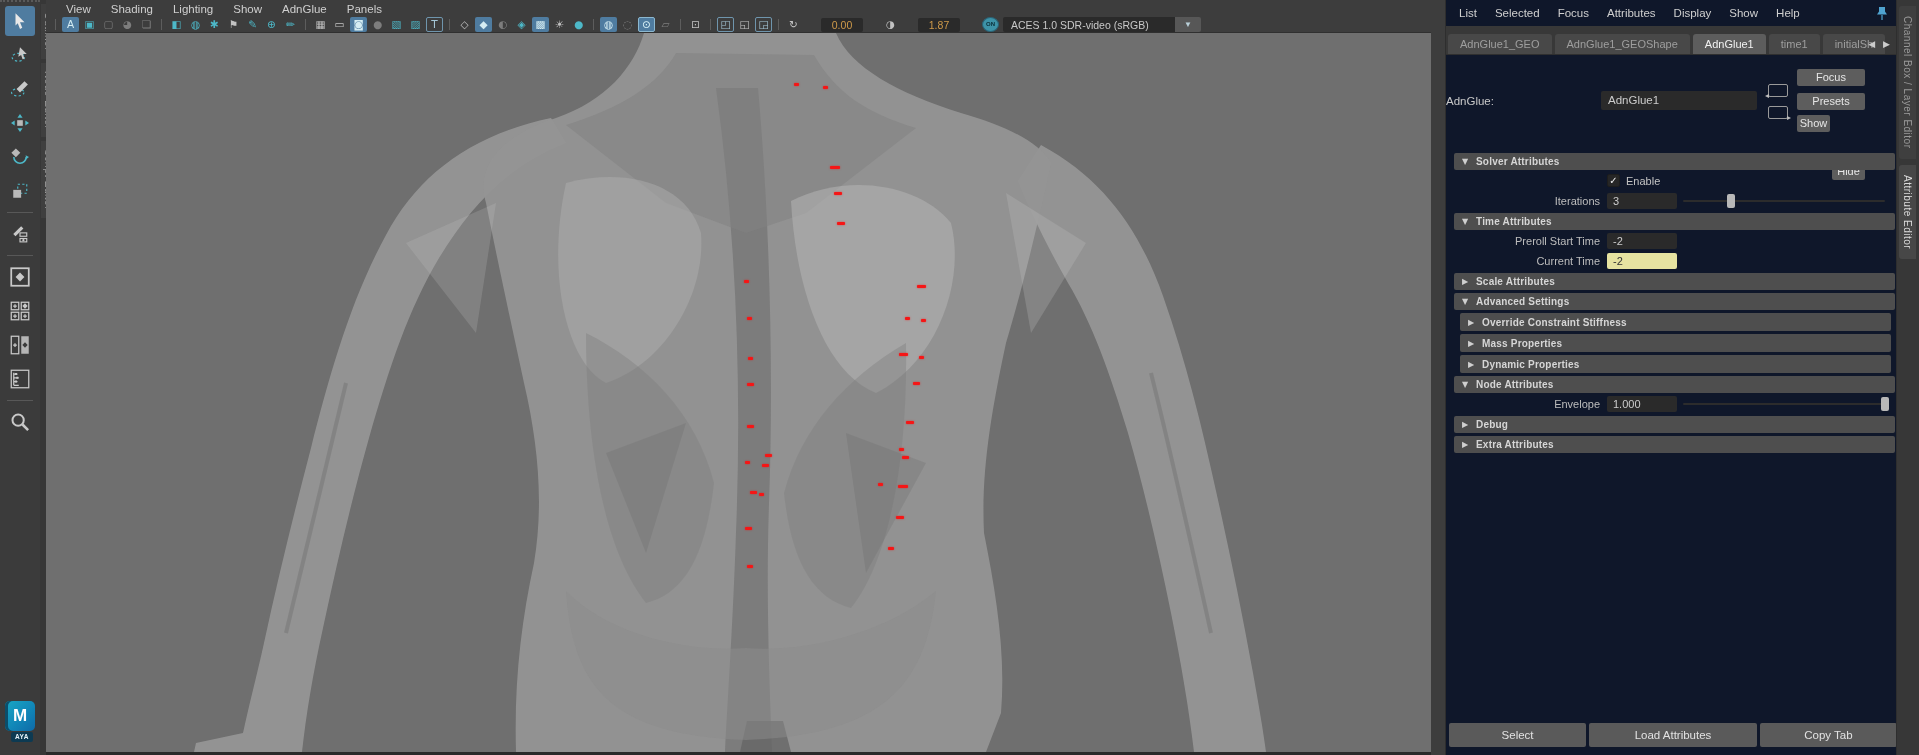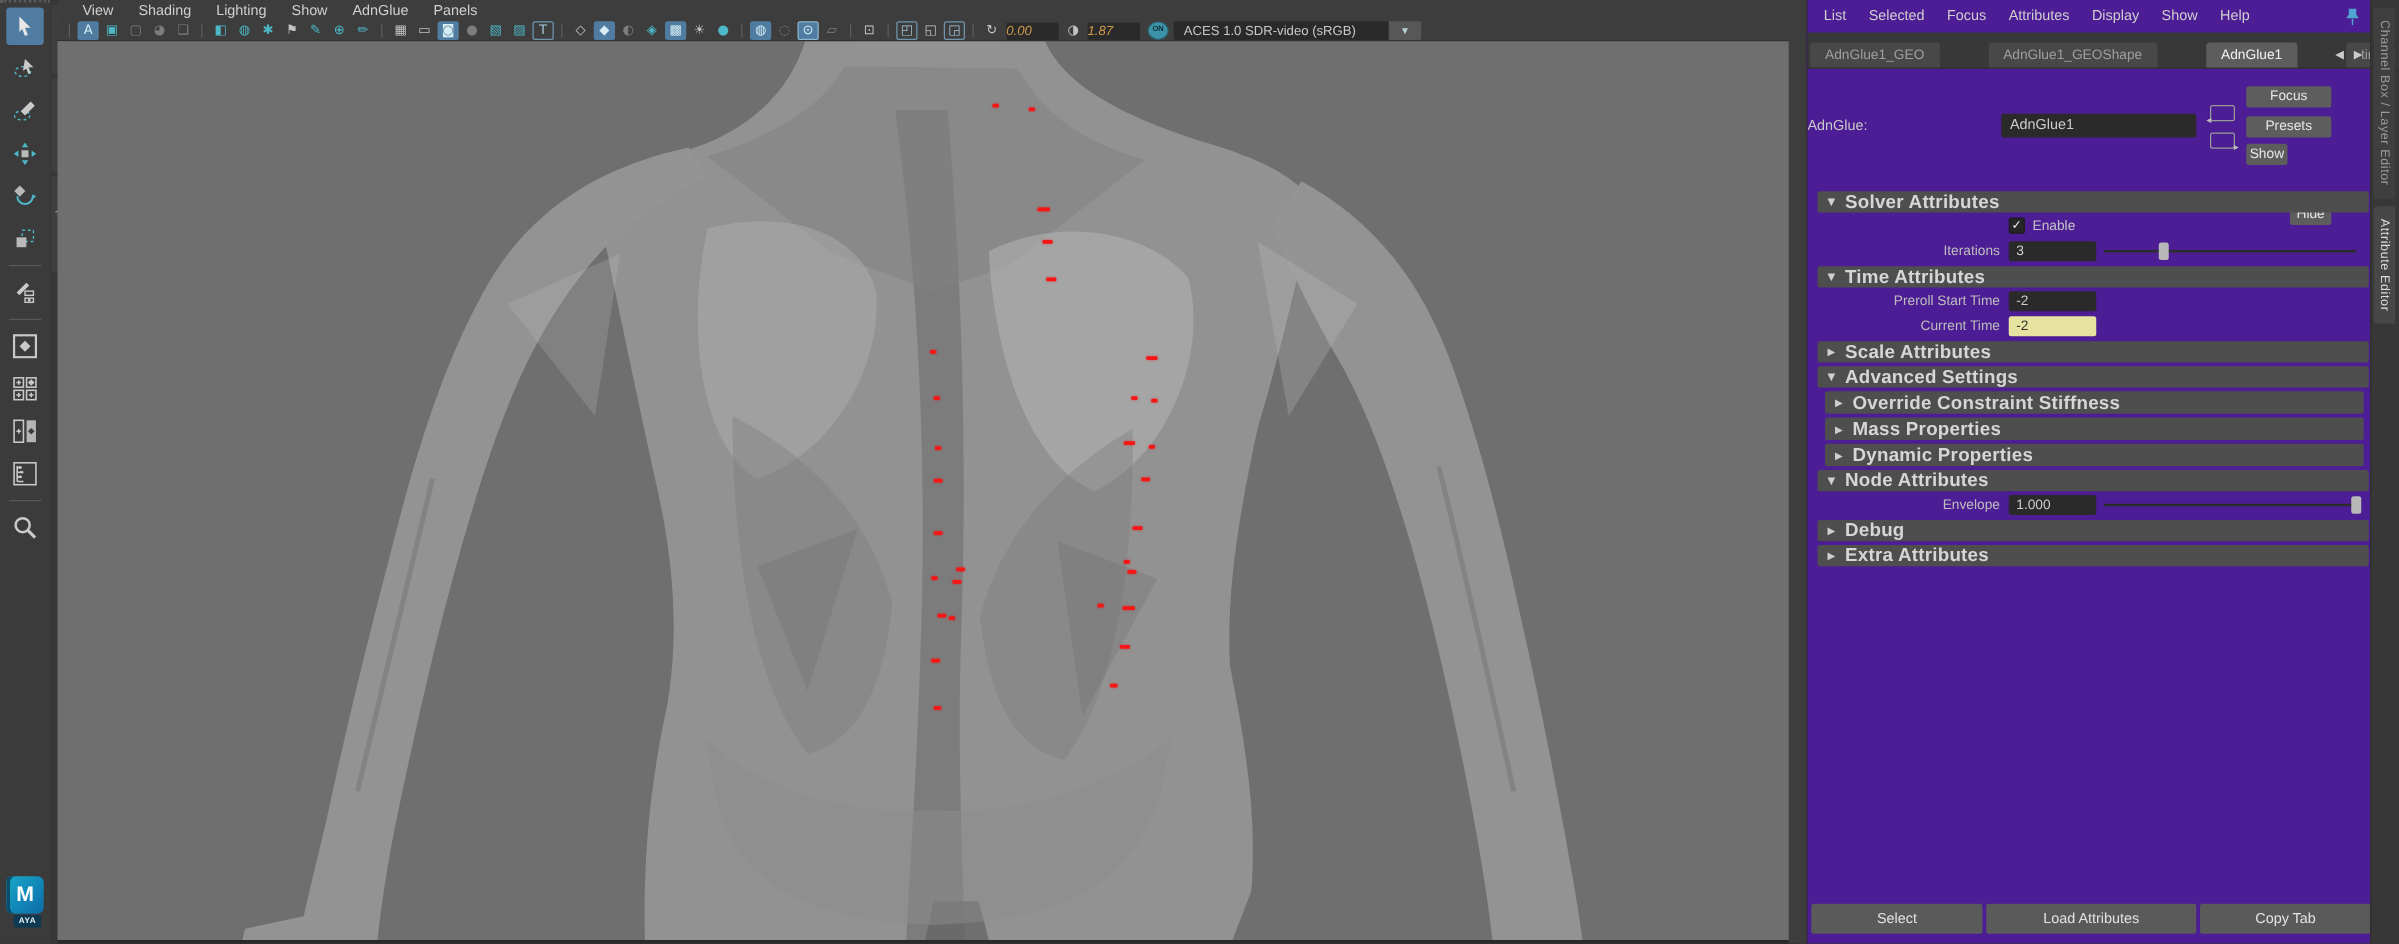--- a/index.html
+++ b/index.html
@@ -28,52 +28,52 @@
   .viewport{position:absolute;left:46px;top:0;width:1385px;height:755px;}
   .vp-menubar{height:17px;background:#3d3d3d;display:flex;align-items:center;padding-left:10px;}
   .menu-item{font-size:11.5px;color:#cfcfcf;padding:0 10px;cursor:default;}
   .vp-toolbar{height:16px;background:#3d3d3d;display:flex;align-items:center;padding-left:4px;border-bottom:1px solid #303030;}
   .ticon{min-width:17px;height:15px;line-height:15px;text-align:center;font-size:10.5px;border-radius:2px;margin:0 1px;font-family:"DejaVu Sans",sans-serif;}
   .m-plain{color:#c2c2c2;} .m-teal{color:#4db8c8;} .m-dim{color:#7d7d7d;}
   .m-active{background:#4f7ca0;color:#d5edf3;}
   .m-outlined{border:1px solid #6f95ad;color:#a5c6d6;line-height:13px;}
   .m-activeo{background:#4f7ca0;border:1px solid #8cb8d0;color:#d8f2f8;line-height:13px;}
   .tsep{width:1px;height:11px;background:#5d5d5d;margin:0 5px;}
-  .tfield{width:42px;height:14px;background:#2a2a2a;border-radius:2px;color:#cf9a4a;font-size:10.5px;text-align:left;line-height:14px;margin:0 2px;font-style:italic;}
+  .tfield{width:42px;height:14px;background:#2a2a2a;border-radius:2px;color:#cf9a4a;font-size:10.5px;text-align:center;line-height:14px;margin:0 18px;}
   .ttoggle{width:17px;height:15px;border-radius:50%;background:#3d93a8;border:1px solid #2a6376;color:#0a2e38;font-size:6px;font-weight:bold;text-align:center;line-height:13px;margin:0 4px;}
   .tdrop{height:15px;background:#2a2a2a;border-radius:2px 0 0 2px;color:#c8c8c8;font-size:10.5px;display:flex;align-items:center;padding:0 8px;width:172px;}
   .tdrop-btn{height:15px;width:26px;background:#575757;border-radius:0 2px 2px 0;color:#b9cfd8;font-size:8px;text-align:center;line-height:15px;margin-right:4px;}
   .vp-canvas{position:relative;width:1385px;height:719px;background:#6f6f6f;overflow:hidden;}
   .marker{position:absolute;height:3px;width:5px;background:#f51616;border-radius:1px;box-shadow:0 0 2px rgba(255,0,0,.6);}
   .vp-bottom{position:absolute;left:0;top:752px;width:1385px;height:3px;background:#2a2a2a;}
 
   
-  .attr-panel{position:absolute;left:1445px;top:0;width:451px;height:755px;background:#4c1d95;border-left:1px solid #2e2e2e;}
+  .attr-panel{position:absolute;left:1445px;top:0;width:451px;height:755px;background:#0f172a;border-left:1px solid #2e2e2e;}
   .ae-menubar{height:26px;display:flex;align-items:center;padding-left:4px;position:relative;}
   .ae-menubar .menu-item{font-size:11.5px;padding:0 9px;}
   .pin{position:absolute;right:8px;top:6px;}
-  .ae-tabs{height:29px;background:#383838;display:flex;align-items:flex-end;padding-left:2px;position:relative;border-bottom:1px solid #2f2f2f;gap:36px;}
+  .ae-tabs{height:29px;background:#383838;display:flex;align-items:flex-end;padding-left:2px;position:relative;border-bottom:1px solid #2f2f2f;}
   .ae-tab{height:20px;line-height:20px;padding:0 12px;margin-right:3px;font-size:11px;background:#484848;color:#9e9e9e;border-radius:3px 3px 0 0;white-space:nowrap;}
   .ae-tab.active{background:#5d5d5d;color:#f2f2f2;}
   .tab-arrows{position:absolute;right:2px;bottom:5px;display:flex;}
   .tab-ar{font-size:9px;padding:0 4px;color:#cccccc;}
   .ae-body{position:absolute;left:0;top:56px;width:451px;height:650px;overflow:hidden;}
   .node-label{position:absolute;left:0;top:39px;width:147px;font-size:11.5px;color:#c8c8c8;}
   .node-field{position:absolute;left:155px;top:35px;width:156px;height:19px;background:#2a2a2a;border-radius:2px;color:#cccccc;font-size:11.5px;line-height:19px;padding-left:7px;}
   .swap{position:absolute;left:322px;width:20px;height:13px;border:1px solid #9a9a9a;border-radius:2px;}
   .swap .ar{position:absolute;font-size:8px;color:#bcbcbc;bottom:-4px;font-family:"DejaVu Sans",sans-serif;}
   .ae-btn{position:absolute;left:351px;width:68px;height:17px;background:#5d5d5d;border-radius:2px;color:#e6e6e6;font-size:11px;text-align:center;line-height:17px;}
   .ae-btn.half{width:33px;}
   
   .ae-sections{position:absolute;left:0;top:94px;width:451px;}
   .ae-sec{margin-top:0px;}
   .sec-head{height:17px;margin:3px 2px 2px 8px;background:#4e4e4e;border-radius:2px;display:flex;align-items:center;}
   .sec-head.child{margin-left:14px;margin-right:6px;height:18px;}
   .tri{width:22px;text-align:center;font-size:8px;color:#cfcfcf;font-family:"DejaVu Sans",sans-serif;}
-  .sec-title{font-size:15px;font-weight:bold;color:#d6d6d6;letter-spacing:.2px;text-align:right;}
+  .sec-title{font-size:10px;font-weight:bold;color:#d6d6d6;letter-spacing:.2px;text-align:right;}
   .ae-row{position:relative;height:18px;margin:2px 0;}
   .row-label{position:absolute;left:0;top:3px;width:154px;text-align:right;font-size:11px;color:#bdbdbd;}
   .row-field{position:absolute;left:161px;top:1px;width:70px;height:16px;background:#2a2a2a;border-radius:2px;color:#cccccc;font-size:11px;line-height:16px;padding-left:6px;}
   .row-field.hl{background:#e6e3a1;color:#333333;}
   .chk{position:absolute;left:161px;top:2px;width:13px;height:13px;background:#262626;border:1px solid #1d1d1d;border-radius:2px;color:#f0f0f0;font-size:10px;line-height:12px;text-align:center;font-family:"DejaVu Sans",sans-serif;}
   .chk-label{position:absolute;left:180px;top:3px;font-size:11px;color:#c4c4c4;}
   .slider{position:absolute;left:237px;top:8px;width:202px;height:2px;background:#2c2c2c;border-radius:1px;}
   .slider .handle{position:absolute;top:-6px;width:8px;height:14px;background:#b8b8b8;border-radius:2px;}
   .ae-notes{position:absolute;left:0;top:648px;width:451px;height:20px;overflow:hidden;}
   .ae-footer{position:absolute;left:0;top:723px;width:451px;height:24px;display:flex;}

